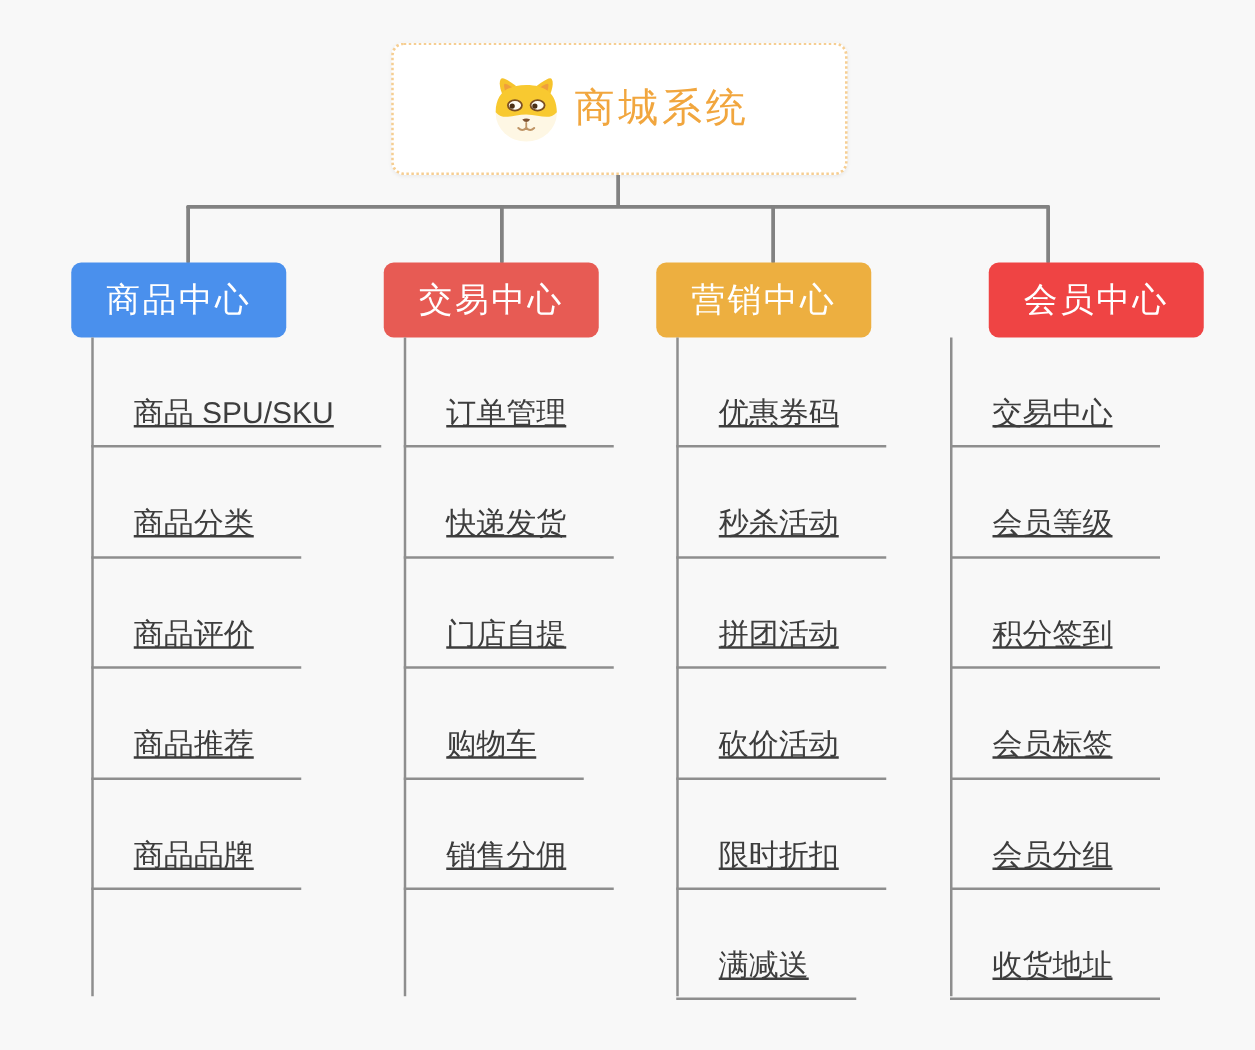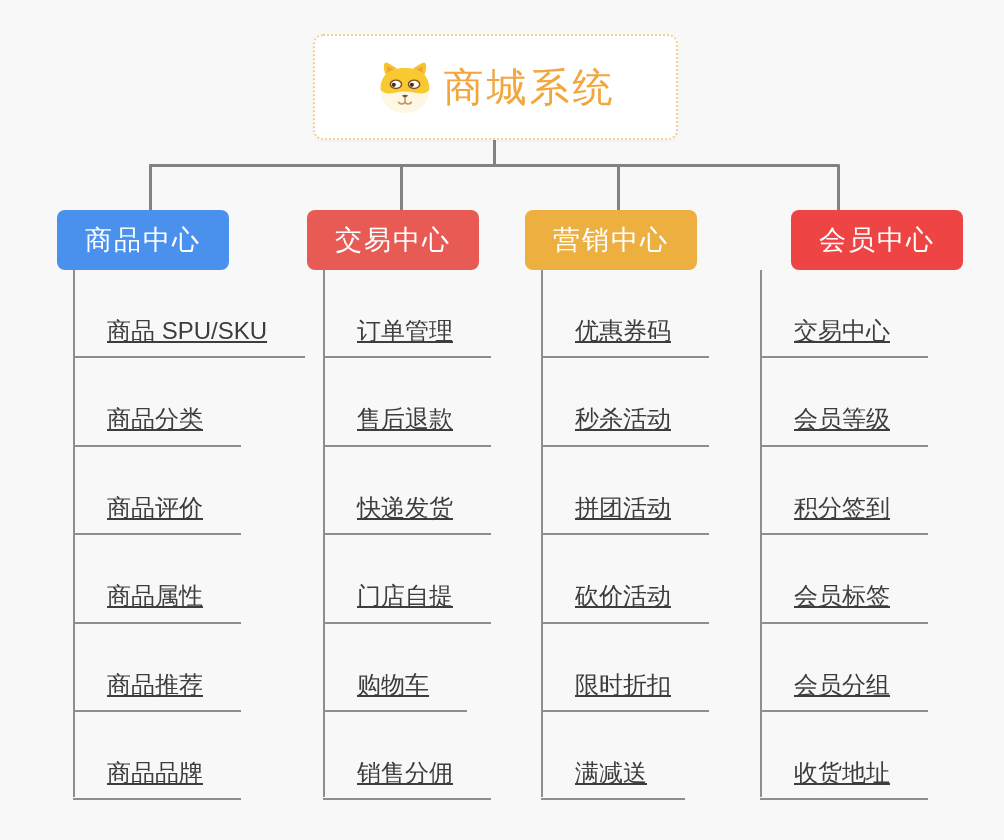--- a/index.html
+++ b/index.html
@@ -15,21 +15,21 @@
   .root-node{
     position:absolute;left:313px;top:34px;width:365px;height:106px;
     box-sizing:border-box;
     background:#ffffff;
     border:2px dotted #f6ce92;
     border-radius:10px;
     display:flex;align-items:center;justify-content:center;gap:10px;
     box-shadow:0 1px 3px rgba(0,0,0,0.05);
   }
   .root-title{
-    font-size:40px;
+    font-size:32px;
     letter-spacing:3px;
     color:#f1a63e;
     white-space:nowrap;
   }
   .dog{width:58px;height:56px;display:block;flex:0 0 auto;}
 
   
   .conn{position:absolute;background:#828282;}
   .conn.stem{left:493px;top:140px;width:3px;height:26px;}
   .conn.hbar{left:149px;top:164px;width:691px;height:3px;border-radius:3px;}
@@ -110,42 +110,36 @@
       <div class="leaf-row">
           <span class="leaf">商品 SPU/SKU</span>
         </div>
       <div class="leaf-row">
           <span class="leaf">商品分类</span>
         </div>
       <div class="leaf-row">
           <span class="leaf">商品评价</span>
         </div>
       <div class="leaf-row">
-          <span class="leaf">商品属性</span>
-        </div>
-      <div class="leaf-row">
           <span class="leaf">商品推荐</span>
         </div>
       <div class="leaf-row">
           <span class="leaf">商品品牌</span>
         </div>
     </div>
   </div>
 
   <div class="col c2">
     <div class="bnode" style="background-color: rgb(231, 91, 84);">交易中心</div>
     <div class="leaves">
       <div class="vline"></div>
       <div class="leaf-row">
           <span class="leaf">订单管理</span>
         </div>
       <div class="leaf-row">
-          <span class="leaf">售后退款</span>
-        </div>
-      <div class="leaf-row">
           <span class="leaf">快递发货</span>
         </div>
       <div class="leaf-row">
           <span class="leaf">门店自提</span>
         </div>
       <div class="leaf-row">
           <span class="leaf">购物车</span>
         </div>
       <div class="leaf-row">
           <span class="leaf">销售分佣</span>

